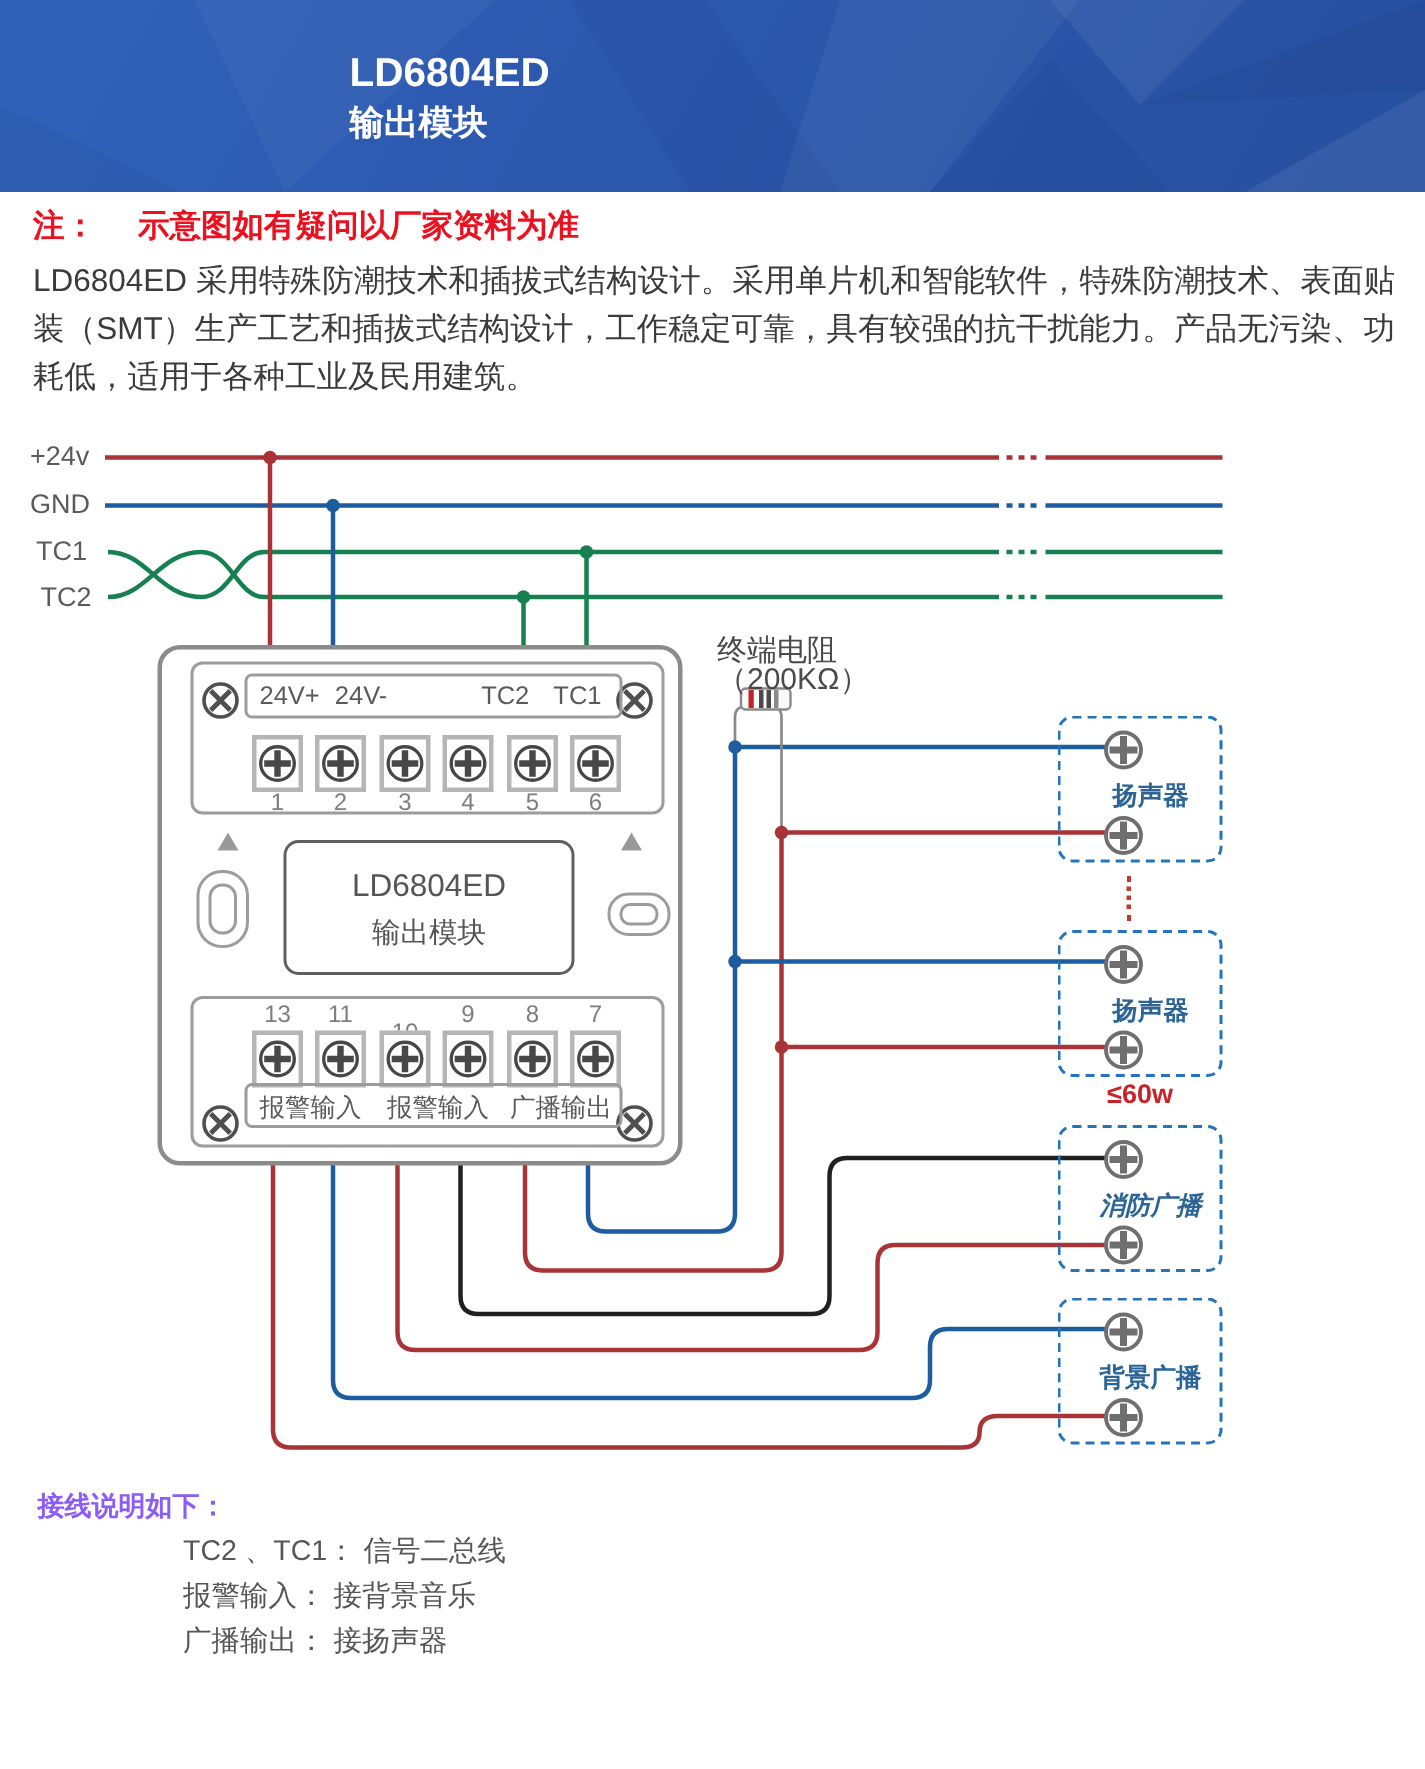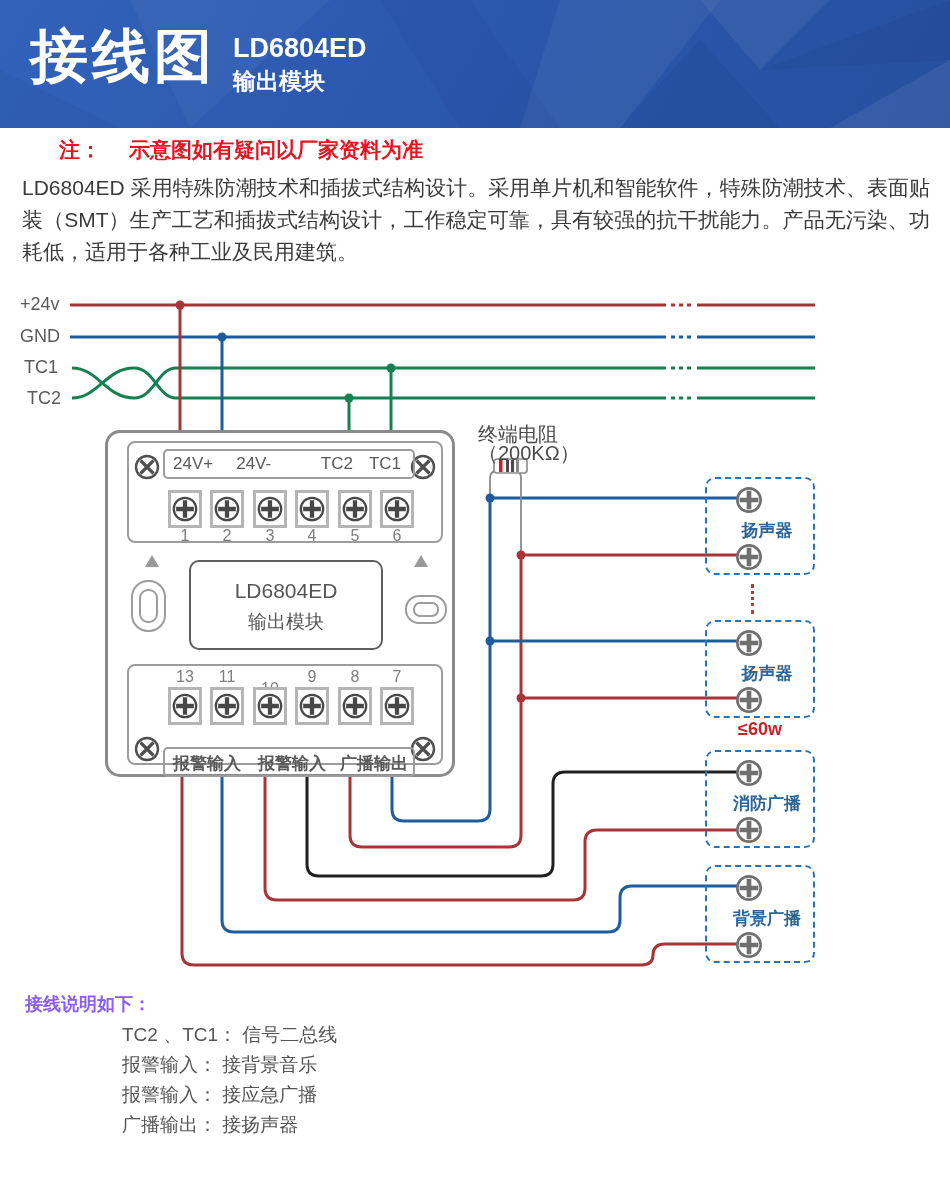--- a/index.html
+++ b/index.html
@@ -9,42 +9,42 @@
   
   .header { position:absolute; left:0; top:0; width:950px; height:128px;
             background:linear-gradient(120deg,#3162ba 0%,#2c58ad 45%,#264f9f 100%); }
   .header svg { position:absolute; left:0; top:0; }
   .header-title { position:absolute; left:30px; top:18px; color:#fff; font-size:58px; font-weight:bold; letter-spacing:4px; }
   .header-sub { position:absolute; left:233px; top:32px; color:#fff; }
   .header-model { font-size:27px; font-weight:600; line-height:32px; }
   .header-module { font-size:23px; font-weight:600; line-height:30px; margin-top:2px; }
 
   
-  .note { position:absolute; left:22px; top:136px; font-size:21px; font-weight:bold; color:#ea1220;margin-left:37px; }
+  .note { position:absolute; left:22px; top:136px; font-size:21px; font-weight:bold; color:#ea1220; }
   .note .note-prefix { margin-right:28px; }
   .para { position:absolute; left:22px; top:172px; width:908px; font-size:21px; line-height:32px;
           color:#3b3b3b; text-align:justify; }
 
   
   .bus-label { position:absolute; font-size:18px; color:#5a5a5a; }
 
   
   #wires { position:absolute; left:0; top:0; z-index:1; }
 
   
   .module { position:absolute; left:105px; top:430px; width:350px; height:347px;
             background:#fff; border:3px solid #8b8b8b; border-radius:15px; z-index:2; }
   .tblock { position:absolute; left:19px; width:316px; border:2px solid #9c9c9c; border-radius:8px; background:#fff; }
   .tblock-top { top:8px; height:102px; }
   .tblock-bottom { top:231px; height:101px; }
   .strip { position:absolute; left:34px; width:252px; height:30px; border:2px solid #9c9c9c; border-radius:5px;
            display:flex; align-items:center; justify-content:space-between; font-size:17px; color:#5a5a5a; }
   .strip-top { top:6px; padding:0 12px 0 8px; }
-  .strip-bottom { top:81px;font-weight:bold; }
-  .strip-group { display:flex; gap:23px; white-space:nowrap; }
+  .strip-bottom { top:56px; }
+  .strip-group { display:flex; gap:10px; white-space:nowrap; }
   .strip-bottom .strip-lab { position:absolute; transform:translateX(-50%); white-space:nowrap; top:3px; }
   .corner-screw { position:absolute; width:26px; height:26px; }
   .term { position:absolute; width:34px; height:38px; border:3px solid #b5b5b5; background:#fff;
           display:flex; align-items:center; justify-content:center; }
   .term-num { position:absolute; width:34px; text-align:center; font-size:16px; color:#7d7d7d; }
   .tri { position:absolute; width:0; height:0; border-left:7px solid transparent; border-right:7px solid transparent;
          border-bottom:12px solid #999; }
   .pill-outer { position:absolute; border:2.5px solid #9c9c9c; display:flex; align-items:center; justify-content:center; }
   .pill-inner { border:2.5px solid #9c9c9c; }
   .module-label-box { position:absolute; left:81px; top:127px; width:194px; height:90px;
@@ -78,21 +78,20 @@
     <svg width="950" height="128" viewBox="0 0 950 128">
       <polygon points="560,0 720,0 620,128 520,128" fill="rgba(255,255,255,0.05)"></polygon>
       <polygon points="700,0 830,0 760,70" fill="rgba(255,255,255,0.06)"></polygon>
       <polygon points="760,70 950,0 950,60" fill="rgba(0,10,60,0.05)"></polygon>
       <polygon points="830,128 950,60 950,128" fill="rgba(255,255,255,0.07)"></polygon>
       <polygon points="620,128 700,40 780,128" fill="rgba(0,10,60,0.06)"></polygon>
       <polygon points="130,0 330,0 190,128" fill="rgba(255,255,255,0.04)"></polygon>
       <polygon points="0,70 120,128 0,128" fill="rgba(0,10,60,0.05)"></polygon>
       <polygon points="380,0 470,0 560,128 460,128" fill="rgba(0,10,60,0.04)"></polygon>
     </svg>
-    <div class="header-title">接线图</div>
     <div class="header-sub">
       <div class="header-model">LD6804ED</div>
       <div class="header-module">输出模块</div>
     </div>
   </div>
 
   <div class="note">
     <span class="note-prefix">注：</span><span>示意图如有疑问以厂家资料为准</span>
   </div>
   <div class="para">LD6804ED 采用特殊防潮技术和插拔式结构设计。采用单片机和智能软件，特殊防潮技术、表面贴装（SMT）生产工艺和插拔式结构设计，工作稳定可靠，具有较强的抗干扰能力。产品无污染、功耗低，适用于各种工业及民用建筑。</div>
@@ -331,21 +330,21 @@
         </svg></div>
     <div class="dev-label">扬声器</div>
     <div class="dev-screw" style="top:64px;"><svg width="28" height="28" viewBox="0 0 30 30">
           <circle cx="15" cy="15" r="12.5" fill="#fff" stroke="#6f6f6f" stroke-width="2.8"></circle>
           <path d="M15,5 V25 M5,15 H25" stroke="#6f6f6f" stroke-width="5"></path>
         </svg></div>
   </div>
 
   <div class="power-limit">≤60w</div>
 
-  <div class="dev-box" style="top:750px;">
+  <div class="dev-box" style="top:750px;font-style:italic;">
     <div class="dev-screw" style="top:7px;"><svg width="28" height="28" viewBox="0 0 30 30">
           <circle cx="15" cy="15" r="12.5" fill="#fff" stroke="#6f6f6f" stroke-width="2.8"></circle>
           <path d="M15,5 V25 M5,15 H25" stroke="#6f6f6f" stroke-width="5"></path>
         </svg></div>
     <div class="dev-label">消防广播</div>
     <div class="dev-screw" style="top:64px;"><svg width="28" height="28" viewBox="0 0 30 30">
           <circle cx="15" cy="15" r="12.5" fill="#fff" stroke="#6f6f6f" stroke-width="2.8"></circle>
           <path d="M15,5 V25 M5,15 H25" stroke="#6f6f6f" stroke-width="5"></path>
         </svg></div>
   </div>
@@ -359,17 +358,16 @@
     <div class="dev-screw" style="top:64px;"><svg width="28" height="28" viewBox="0 0 30 30">
           <circle cx="15" cy="15" r="12.5" fill="#fff" stroke="#6f6f6f" stroke-width="2.8"></circle>
           <path d="M15,5 V25 M5,15 H25" stroke="#6f6f6f" stroke-width="5"></path>
         </svg></div>
   </div>
 
   <div class="wiring-notes-heading">接线说明如下：</div>
   <div class="wiring-notes">
     <div>TC2 、TC1： 信号二总线</div>
     <div>报警输入： 接背景音乐</div>
-    <div>报警输入： 接应急广播</div>
     <div>广播输出： 接扬声器</div>
   </div>
 
 </div>
 
 </body></html>

